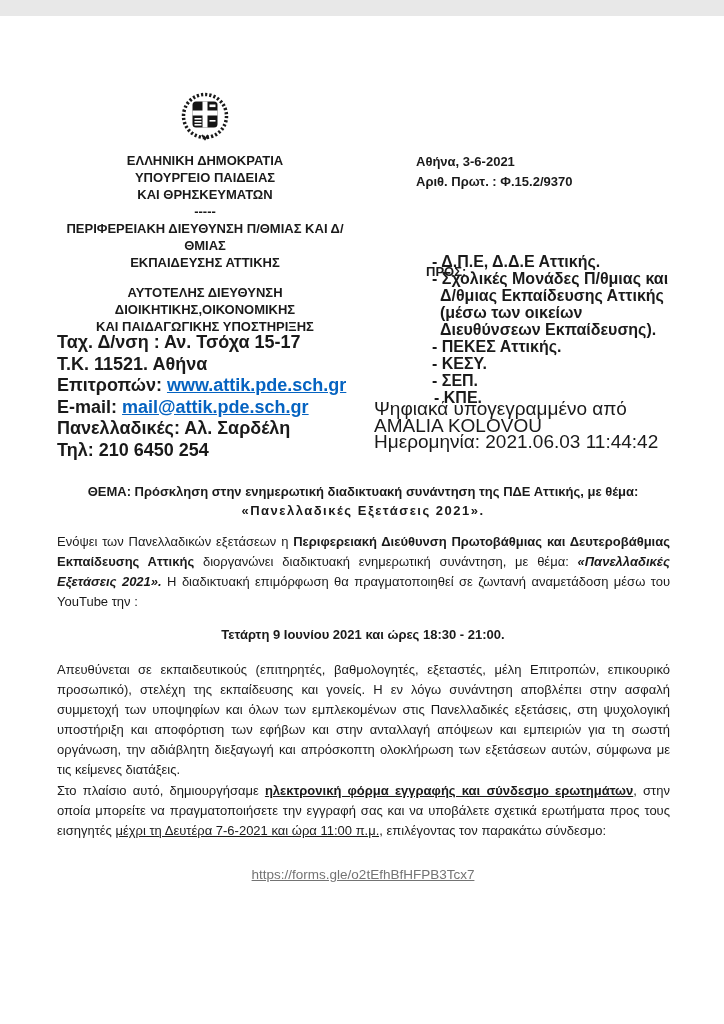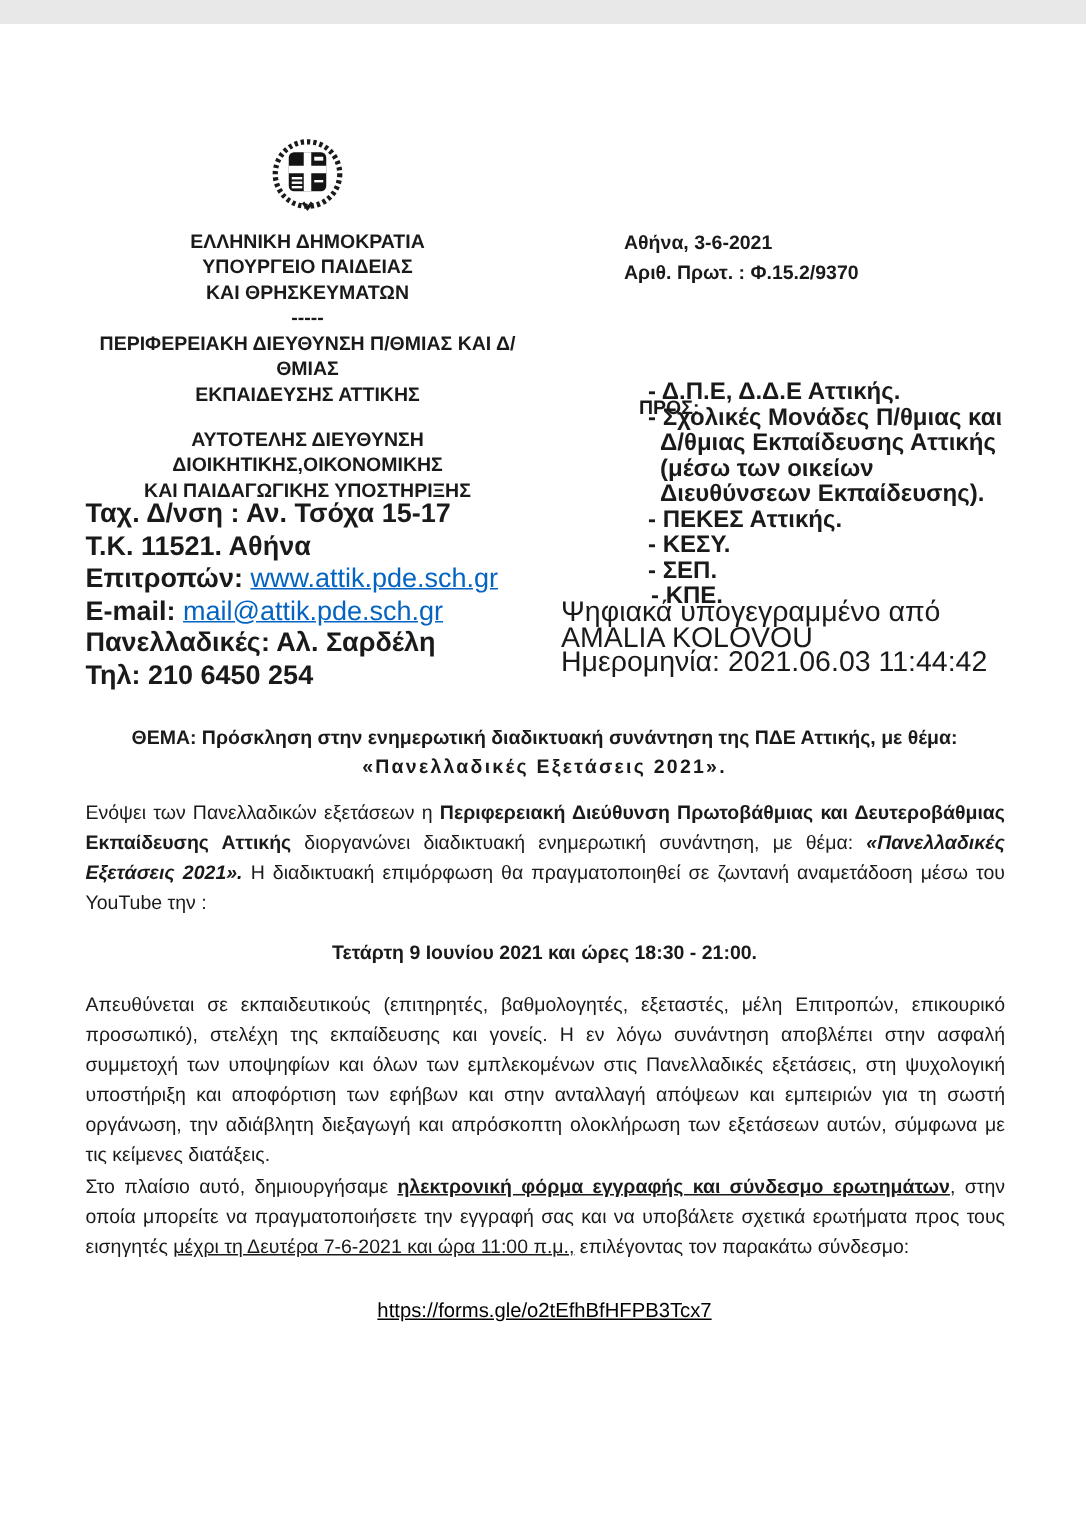--- a/index.html
+++ b/index.html
@@ -12,27 +12,27 @@
     overflow:hidden;
     margin:16px auto;
   }
   .abs{position:absolute;}
   .b{font-weight:bold;}
   .center{text-align:center;}
   .just{text-align:justify;}
   .hdr{font-size:13px;line-height:17px;}
   .body-text{font-size:13px;line-height:20px;}
   .contact{font-size:18px;line-height:21.5px;font-weight:bold;}
-  .contact a{color:#0563c1;text-decoration:underline;font-weight:normal;cursor:pointer;}
+  .contact a{color:#0563c1;text-decoration:underline;font-weight:bold;cursor:pointer;}
   .recips{font-size:16px;line-height:17px;font-weight:bold;}
   .recips .item{text-indent:-8px;padding-left:8px;}
   .sig{font-size:19px;line-height:16.5px;font-weight:normal;}
   .subject{font-size:13px;line-height:19px;font-weight:bold;}
   .subject .l2{letter-spacing:1.5px;}
-  .form-link a{color:#000000;text-decoration:underline;font-size:13.5px;cursor:pointer;}
+  .form-link a{color:#737373;text-decoration:underline;font-size:13.5px;cursor:pointer;}
   .bi{font-weight:bold;font-style:italic;}
   .bu{font-weight:bold;text-decoration:underline;}
   .u{text-decoration:underline;}
   .emblem{display:block;margin:0 auto;}
 </style>
 </head>
 <body>
 
 <div class="page">
 

